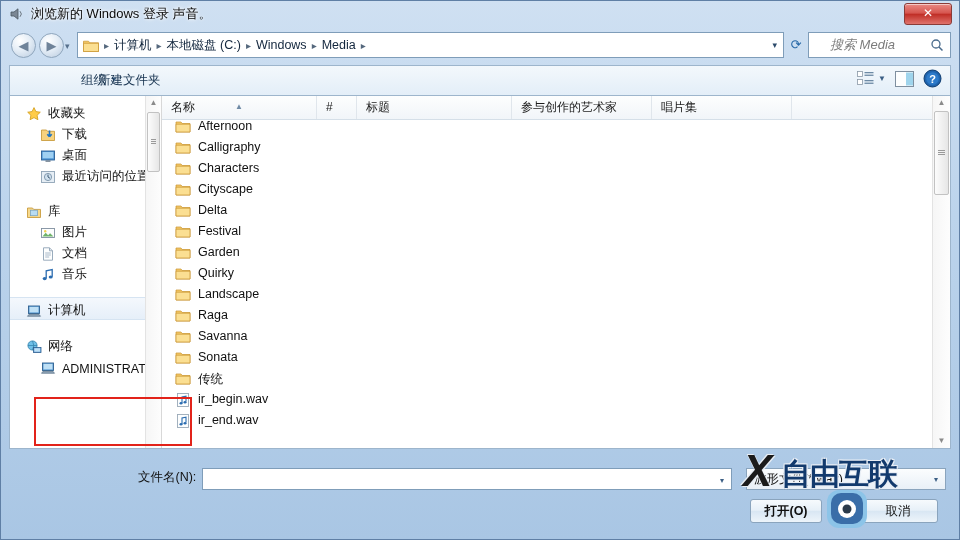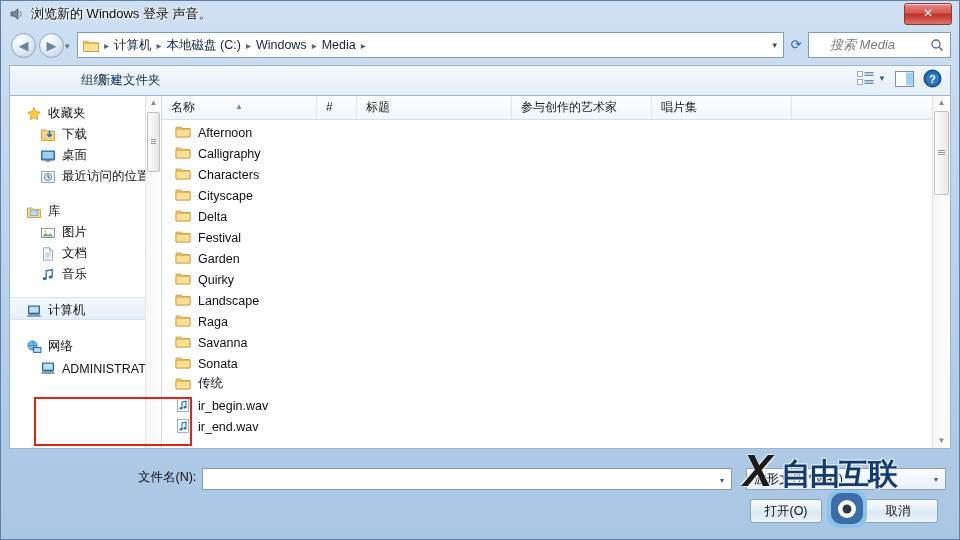--- a/index.html
+++ b/index.html
@@ -157,21 +157,21 @@
     position:absolute;top:0;height:23px;line-height:23px;
     font-size:12px;color:#1c1c1c;padding-left:9px;box-sizing:border-box;
     border-right:1px solid #e0e6ec;cursor:pointer;white-space:nowrap;
   }
   .col .sortmark{
     position:absolute;left:50%;top:-1px;margin-left:-4px;
     font-size:8px;color:#6f8ba6;
   }
   .rows{position:absolute;left:0;right:17px;top:23px;bottom:0;}
   .row{
-    display:flex;align-items:flex-end;height:21px;padding-left:13px;cursor:pointer;
+    display:flex;align-items:flex-start;height:21px;padding-left:13px;cursor:pointer;
   }
   .row-ico{width:16px;height:16px;margin-right:7px;flex:none;display:block;}
   .row-name{font-size:12.5px;color:#101010;white-space:nowrap;}
   .list-scroll{
     position:absolute;right:0;top:0;bottom:0;width:17px;
     background:linear-gradient(90deg,#f6f6f6,#fdfdfd);border-left:1px solid #e3e3e3;
   }
   .redbox{
     position:absolute;border:2px solid #e2231a;pointer-events:none;
   }
@@ -196,21 +196,21 @@
   .filter-text{
     padding-left:7px;font-size:12.5px;color:#111;white-space:nowrap;overflow:hidden;
   }
   .filter-caret{margin-left:auto;margin-right:7px;font-size:8px;color:#3c5f85;}
   .btn{
     position:absolute;bottom:16px;height:24px;width:72px;
     background:linear-gradient(180deg,#f6fafd 0%,#e7f0f8 47%,#d8e6f3 50%,#edf4fa 100%);
     border:1px solid #8aa4bd;border-radius:3px;box-sizing:border-box;
     font-size:12.5px;color:#0f0f0f;text-align:center;line-height:22px;cursor:pointer;
   }
-  .btn-open{left:749px;}
+  .btn-open{left:749px;font-weight:bold;}
   .btn-cancel{left:857px;width:80px;}
 
   
   .wm-top{
     position:absolute;left:742px;top:451px;width:215px;height:40px;
     pointer-events:none;
   }
   .wm-text{
     position:absolute;left:38px;top:2px;
     font-size:30px;font-weight:bold;color:#123a6d;

